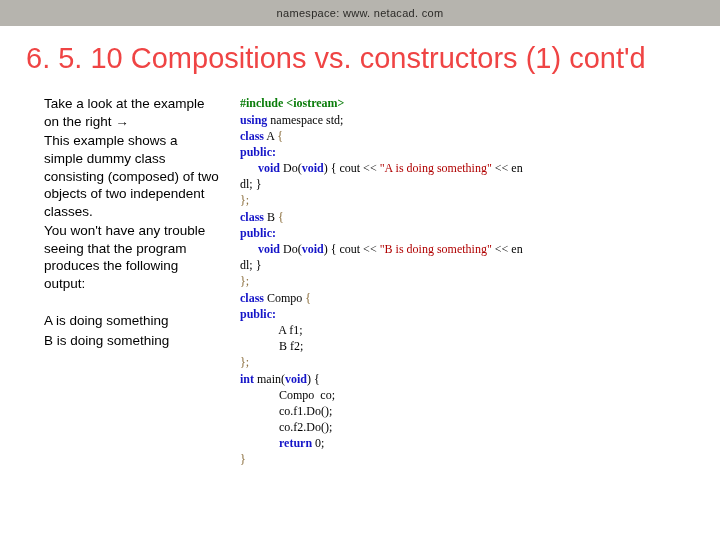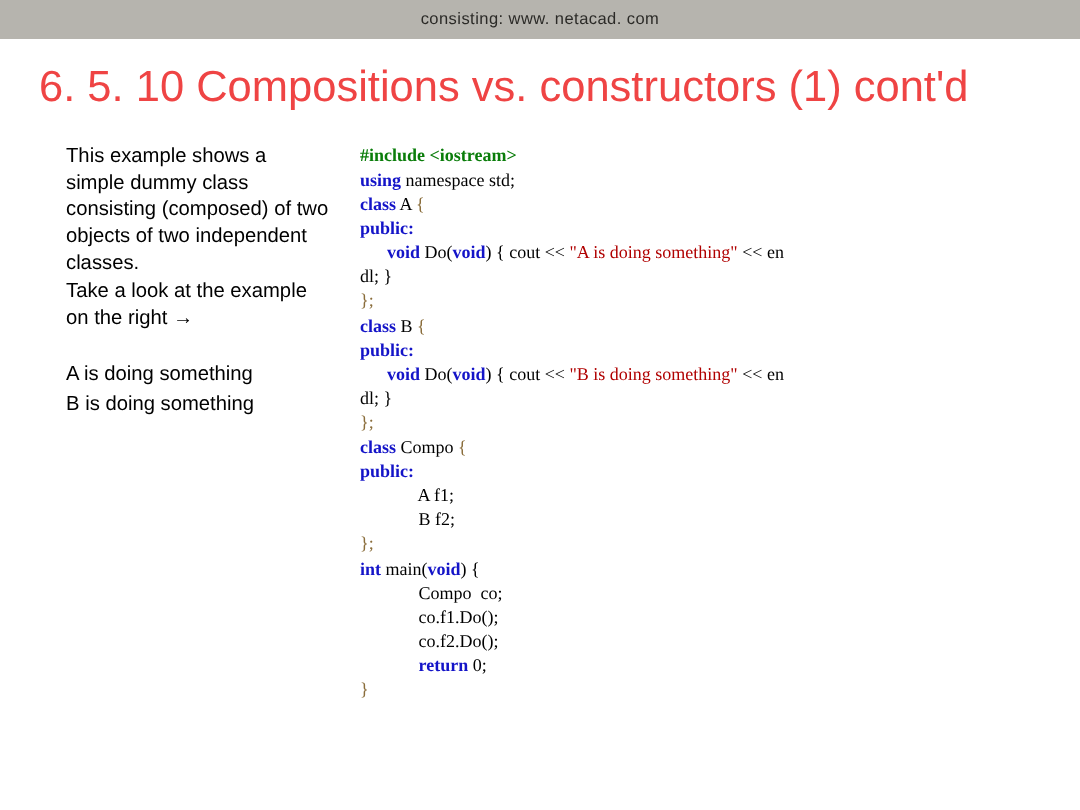--- a/index.html
+++ b/index.html
@@ -54,30 +54,31 @@
   .kw-blue { color: #1414c8; font-weight: bold; }
   .kw-green { color: #0a7d0a; font-weight: bold; }
   .id-b { color: #000; font-weight: normal; }
   .brown { color: #8a6d3b; }
   .lit { color: #b00000; }
 </style>
 </head>
 <body>
 
 <div class="topbar">
-  <span>consisting: www. netacad. com</span>
+  <span>namespace: www. netacad. com</span>
 </div>
 
 <h1 class="heading">6. 5. 10 Compositions vs. constructors (1) cont'd</h1>
 
 <div class="content">
 
   <div class="left">
+    <div class="para">Take a look at the example on the right →</div>
     <div class="para">This example shows a simple dummy class consisting (composed) of two objects of two independent classes.</div>
-    <div class="para">Take a look at the example on the right →</div>
+    <div class="para">You won't have any trouble seeing that the program produces the following output:</div>
     <div class="para gap">A is doing something</div>
     <div class="para">B is doing something</div>
   </div>
 
   <div class="code"><span class="kw-green">#include &lt;iostream&gt;</span>
 <span class="kw-blue">using</span><span class="id-b"> namespace </span><span class="id-b">std;</span>
 <span class="kw-blue">class</span><span class="id-b"> A </span><span class="brown">{</span>
 <span class="kw-blue">public:</span>
 <span>      </span><span class="kw-blue">void</span><span class="id-b"> Do(</span><span class="kw-blue">void</span><span class="id-b">) </span><span class="id-b">{ cout &lt;&lt; </span><span class="lit">"A is doing something"</span><span class="id-b"> &lt;&lt; en</span>
 <span class="id-b">dl; }</span>

